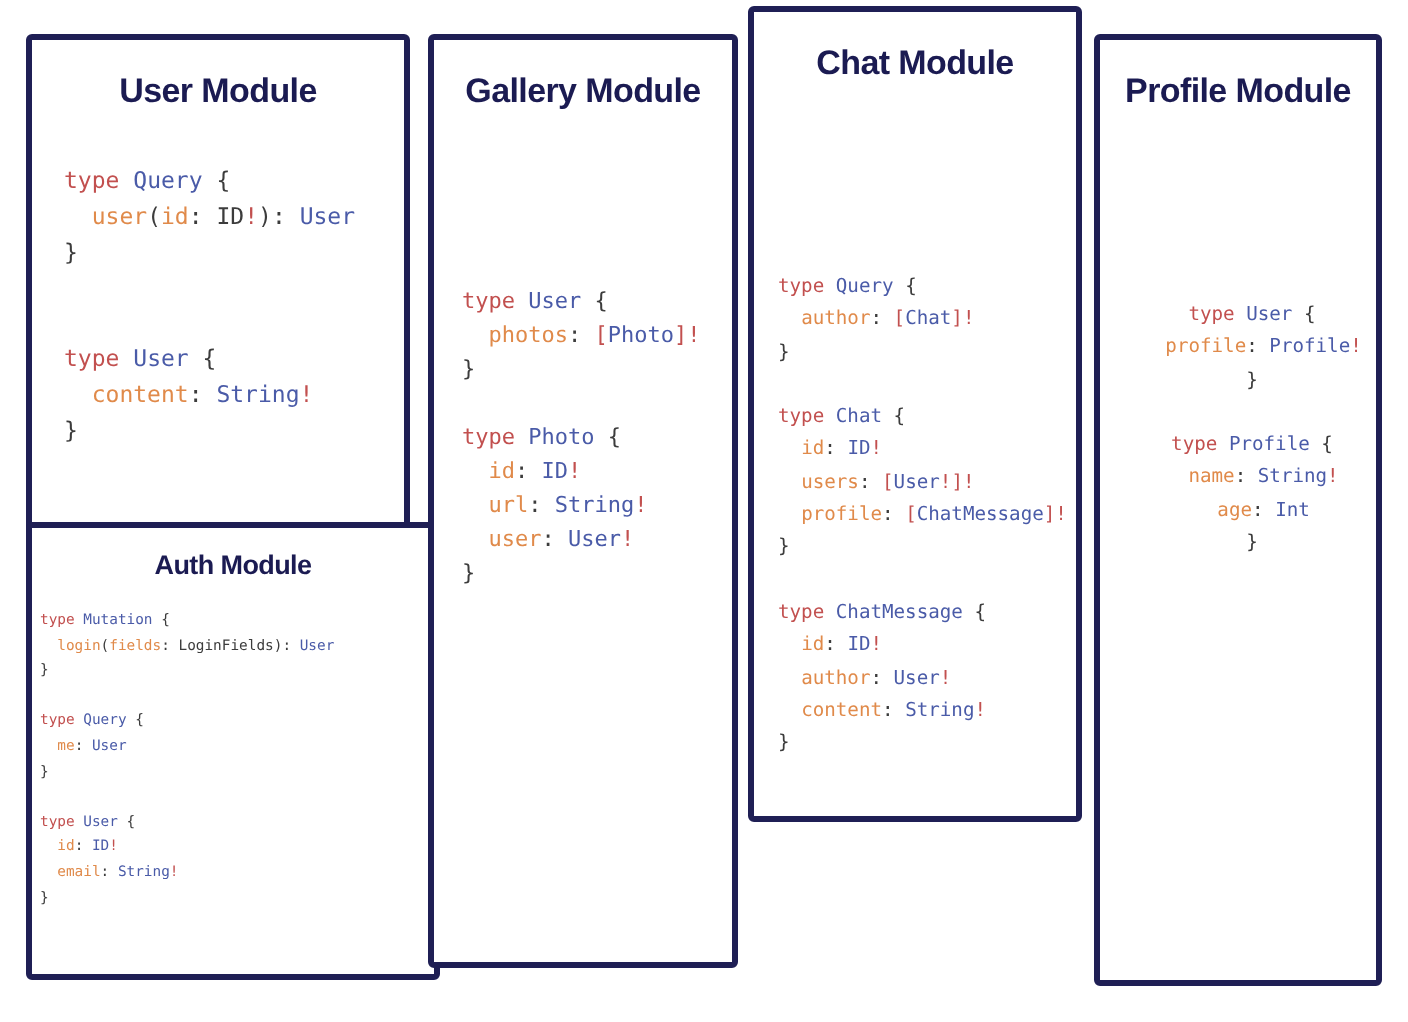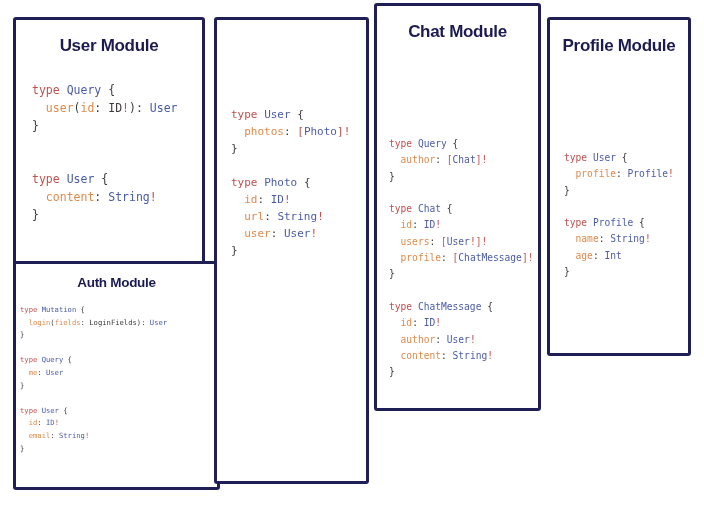--- a/index.html
+++ b/index.html
@@ -51,27 +51,27 @@
   .code .ty   { color: #4a5ba8; }
   .code .fld  { color: #e08a4a; }
   .code .pun  { color: #3c3c3c; }
   .code .bang { color: #c2504f; }
 
   
   #panel-user    { left: 13px;  top: 17px;  width: 192px; height: 467px; }
   #panel-auth    { left: -3px;  top: 241px; width: 207px; height: 229px; }
   #panel-gallery { left: 214px; top: 17px;  width: 155px; height: 467px; }
   #panel-chat    { left: 374px; top: 3px;  width: 167px; height: 408px; }
-  #panel-profile { left: 547px; top: 17px;  width: 144px; height: 339px; }
+  #panel-profile { left: 547px; top: 17px;  width: 144px; height: 476px; }
 
   #code-user    { font-size: 11.5px; margin: 26px 0 0 16px; }
   #code-auth    { font-size: 7.2px;  margin: 14px 0 0 4px; line-height: 1.75; }
   #code-gallery { font-size: 11px;   margin: 86px 0 0 14px; }
   #code-chat    { font-size: 9.6px;  margin: 94px 0 0 12px; line-height: 1.7; }
-  #code-profile { font-size: 9.6px;  margin: 94px 0 0 14px; line-height: 1.7; }
+  #code-profile { font-size: 9.6px;  margin: 94px 0 0 14px; line-height: 1.7; text-align: center; }
 </style>
 </head>
 <body>
 
 <div id="board">
 
   <div class="panel" id="panel-user">
     <div class="panel-title">User Module</div>
     <pre class="code" id="code-user"><span class="kw">type</span> <span class="ty">Query</span> <span class="pun">{</span>
   <span class="fld">user</span>(<span class="fld">id</span><span class="pun">:</span> ID<span class="bang">!</span>)<span class="pun">:</span> <span class="ty">User</span>
@@ -93,20 +93,21 @@
 <span class="pun">}</span>
 
 <span class="kw">type</span> <span class="ty">User</span> <span class="pun">{</span>
   <span class="fld">id</span><span class="pun">:</span> <span class="ty">ID</span><span class="bang">!</span>
   <span class="fld">email</span><span class="pun">:</span> <span class="ty">String</span><span class="bang">!</span>
 <span class="pun">}</span></pre>
     </div>
   </div>
 
   <div class="panel" id="panel-gallery">
+    <div class="panel-title">Gallery Module</div>
     <pre class="code" id="code-gallery"><span class="kw">type</span> <span class="ty">User</span> <span class="pun">{</span>
   <span class="fld">photos</span><span class="pun">:</span> <span class="bang">[</span><span class="ty">Photo</span><span class="bang">]</span><span class="bang">!</span>
 <span class="pun">}</span>
 
 <span class="kw">type</span> <span class="ty">Photo</span> <span class="pun">{</span>
   <span class="fld">id</span><span class="pun">:</span> <span class="ty">ID</span><span class="bang">!</span>
   <span class="fld">url</span><span class="pun">:</span> <span class="ty">String</span><span class="bang">!</span>
   <span class="fld">user</span><span class="pun">:</span> <span class="ty">User</span><span class="bang">!</span>
 <span class="pun">}</span></pre>
   </div>

